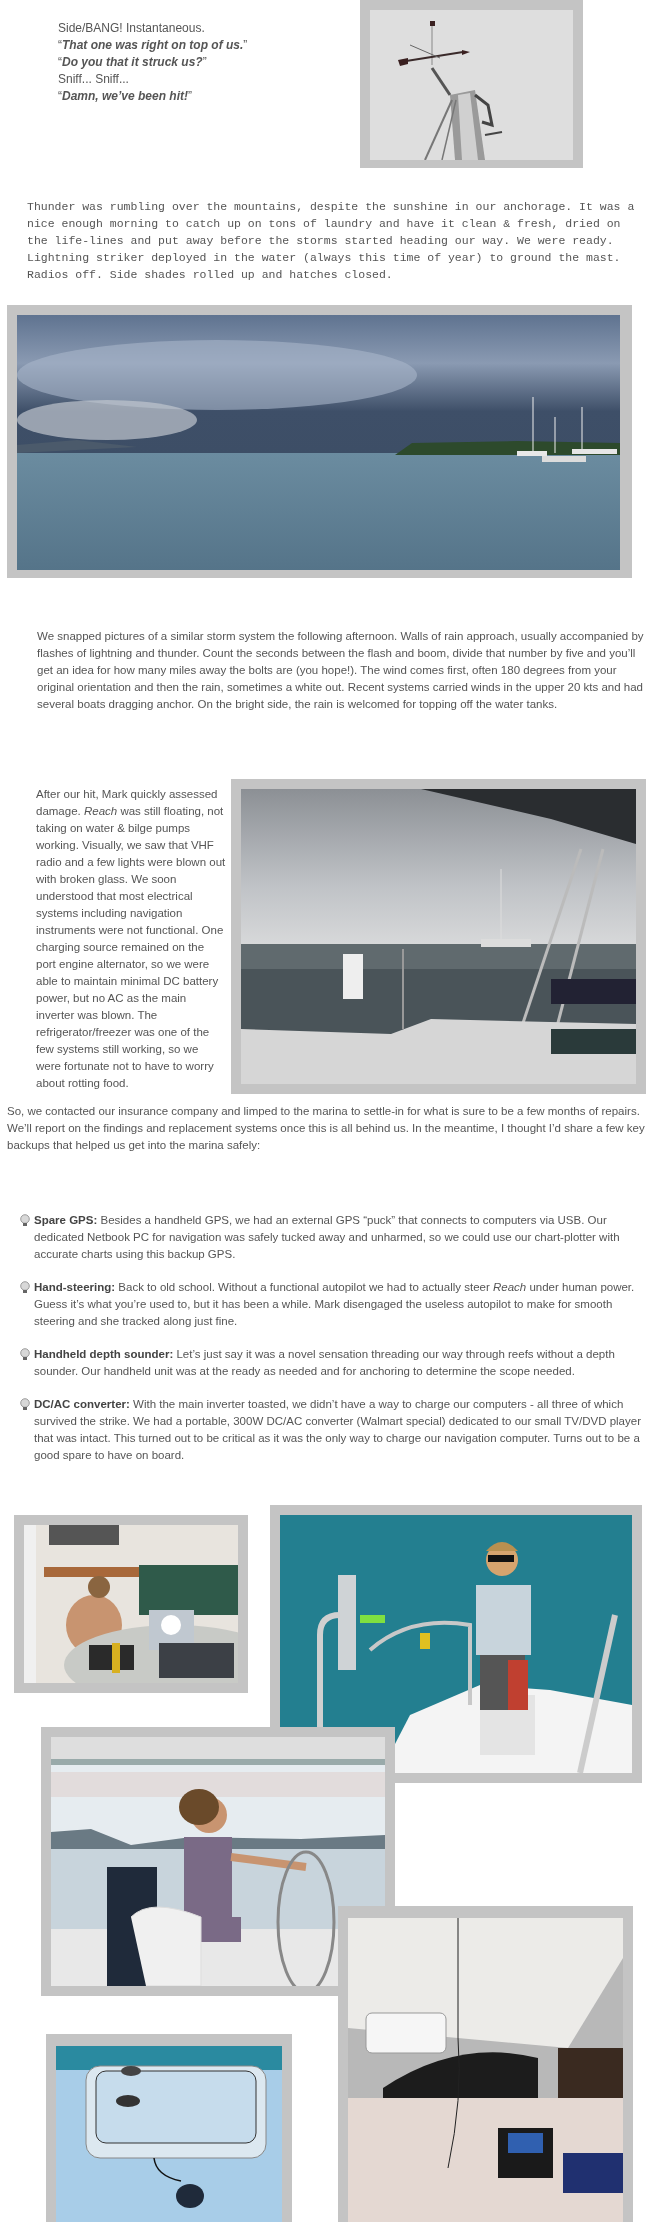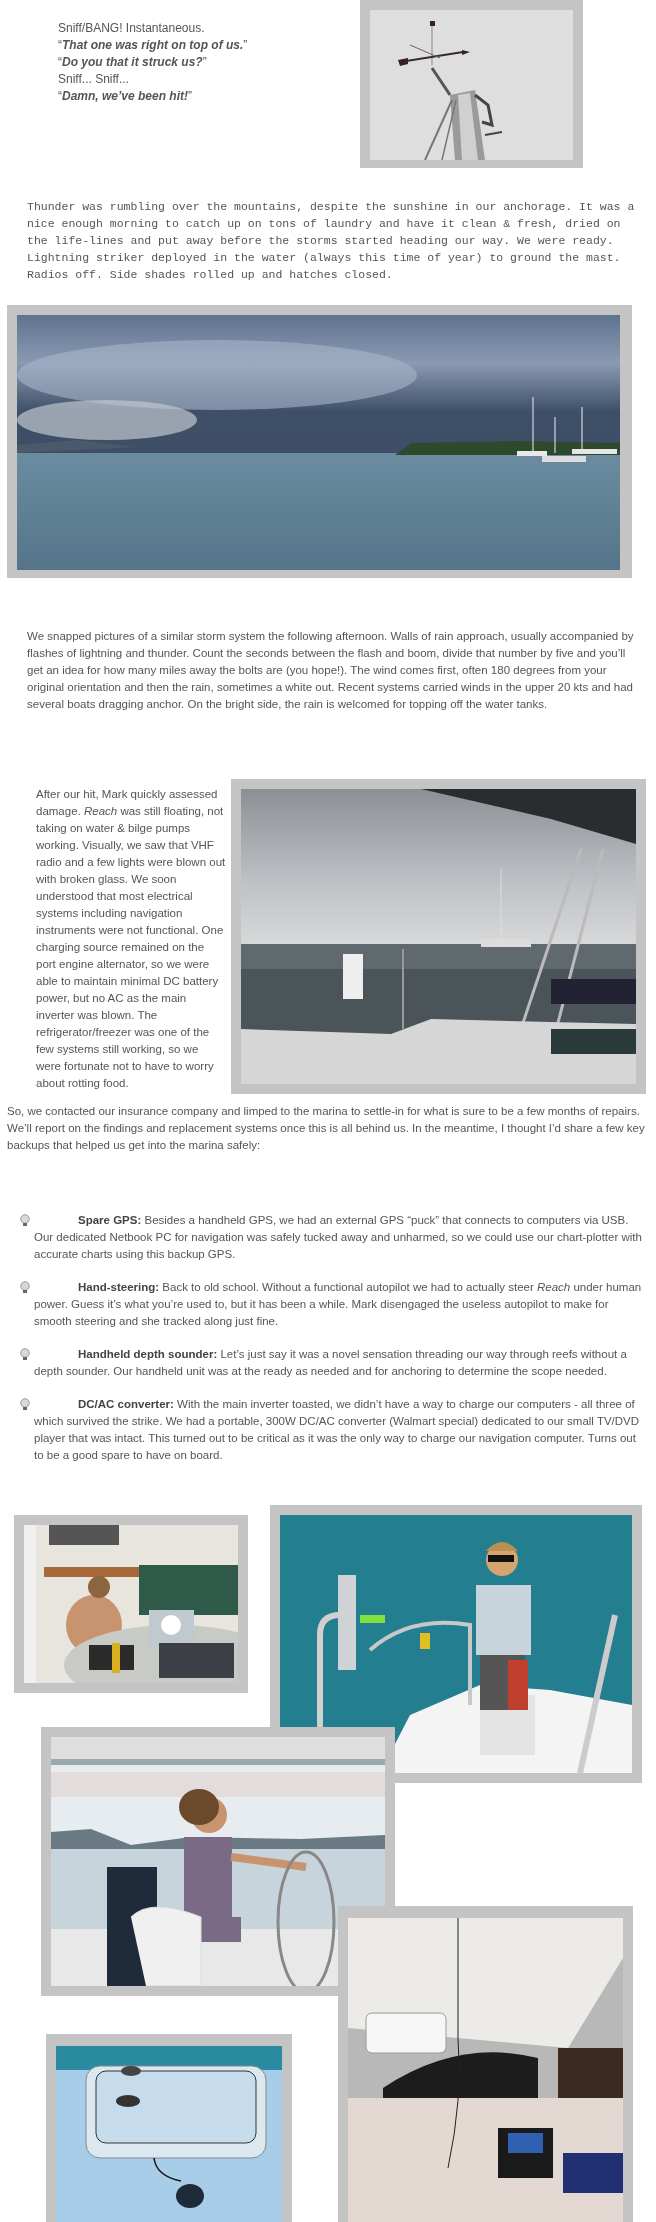--- a/index.html
+++ b/index.html
@@ -9,32 +9,32 @@
     font-size: 11.5px; line-height: 17px;
   }
   .abs { position: absolute; }
   .frame { position: absolute; background: #c4c4c4; }
   .photo { position: absolute; overflow: hidden; }
   .intro { left: 58px; top: 20px; font-size: 12px; line-height: 17px; }
   .intro div { white-space: nowrap; }
   .intro i { font-style: italic; font-weight: bold; }
   p { margin: 0; }
   .para { left: 27px; width: 610px; font-family: Liberation Mono, monospace; }
-  .para2 { left: 27px; width: 610px; }
+  .para2 { left: 37px; width: 610px; }
   .side { left: 16px; top: 786px; width: 190px; font-size: 11.5px; line-height: 17px; margin-left: 20px; }
   .list { left: 20px; width: 625px; }
   .bullet { position: relative; padding-left: 14px; margin-bottom: 16px; }
   .bullet .bulb { position: absolute; left: 0; top: 2px; width: 10px; height: 13px; }
-  .bullet b { color: #444; margin-left: 44px; }
+  .bullet b { color: #444; }
 </style>
 </head>
 <body>
 
 <div class="abs intro">
-  <div><span>Sniff/BANG!  Instantaneous.</span></div>
+  <div><span>Side/BANG!  Instantaneous.</span></div>
   <div><span>“</span><i>That one was right on top of us.</i><span>”</span></div>
   <div><span>“</span><i>Do you that it struck us?</i><span>”</span></div>
   <div><span>Sniff...  Sniff...</span></div>
   <div><span>“</span><i>Damn, we’ve been hit!</i><span>”</span></div>
 </div>
 
 <div class="frame" style="left:360px; top:0; width:223px; height:168px;">
   <div class="photo" style="left:10px; top:10px; width:203px; height:150px; background:#dcdcdc;" title="Wind vane atop mast against grey sky">
     <svg width="203" height="150" viewBox="0 0 203 150">
       <rect width="203" height="150" fill="#dedede"></rect>

